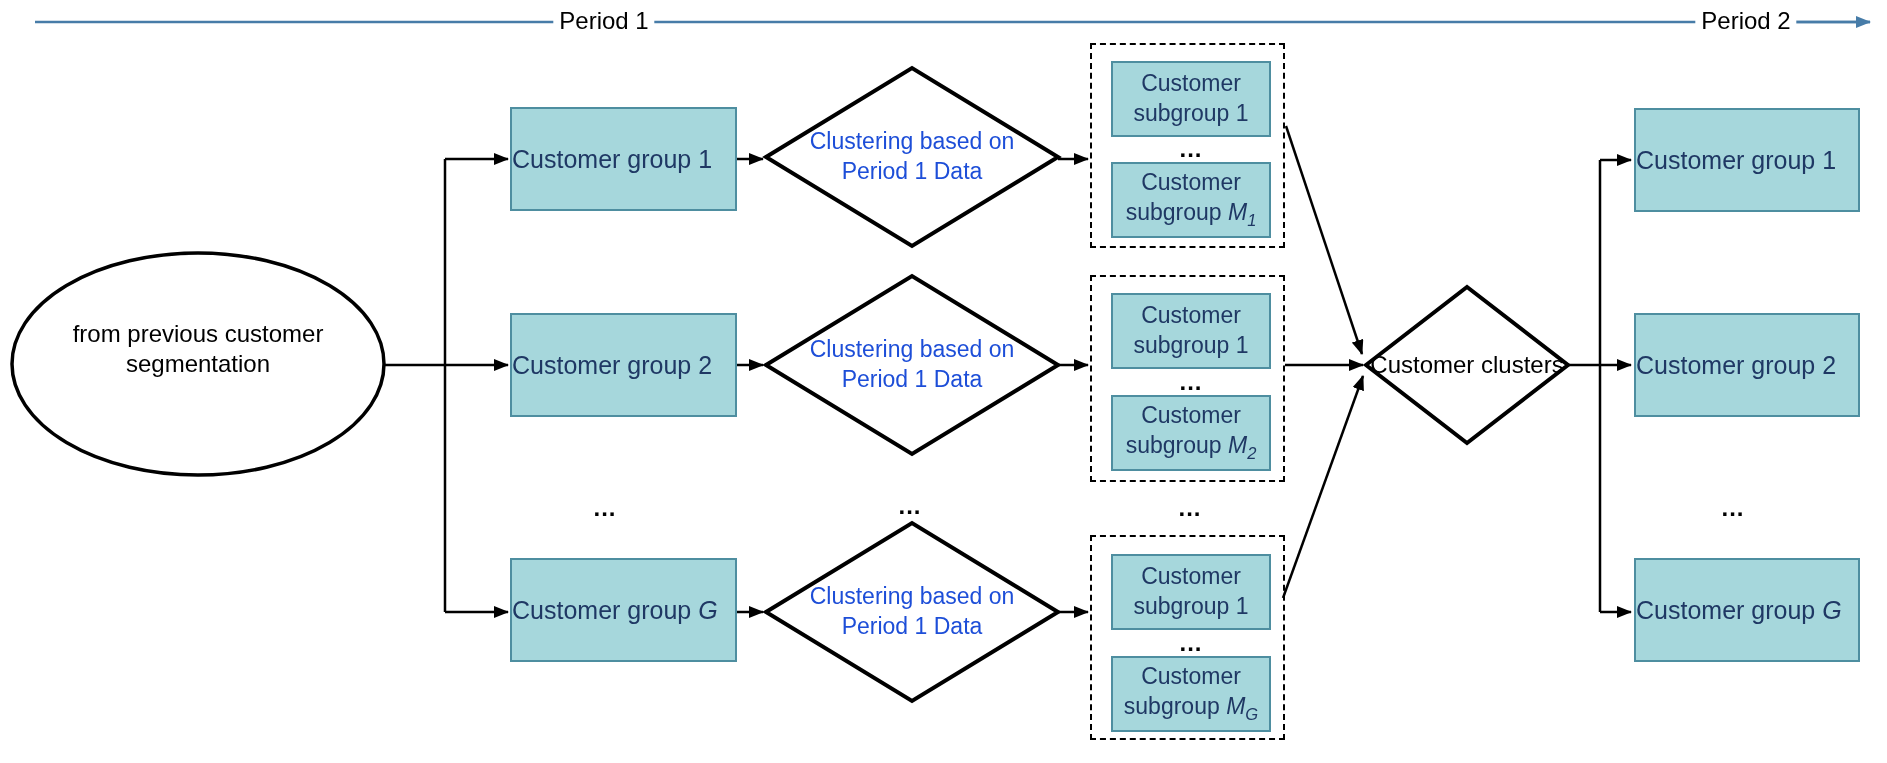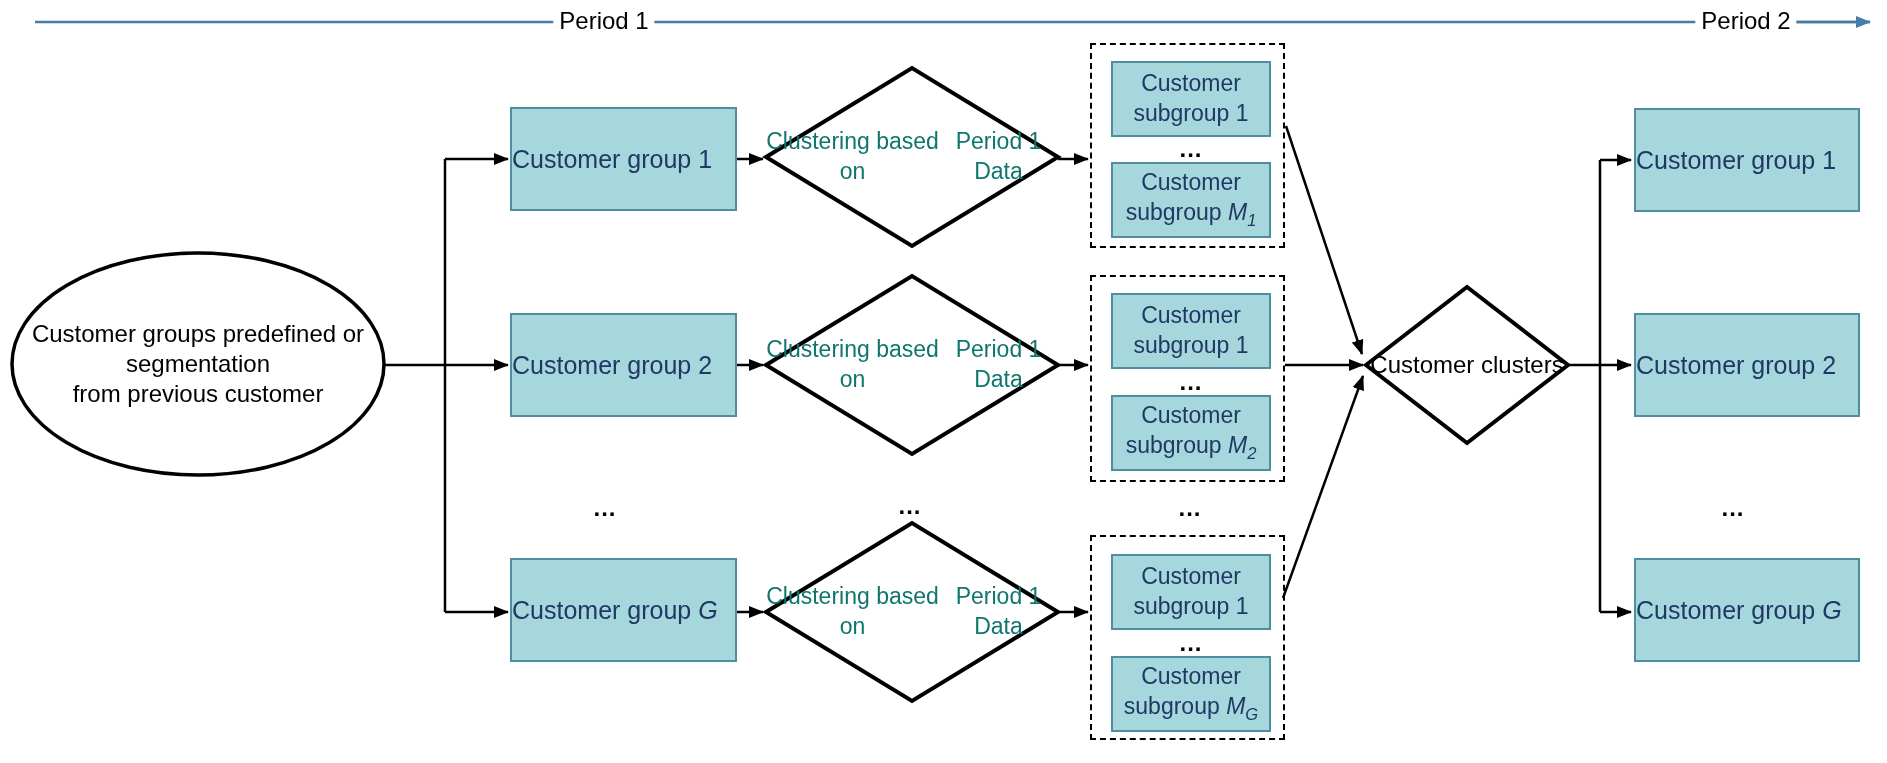--- a/index.html
+++ b/index.html
@@ -14,22 +14,22 @@
   .shape{fill:#ffffff;stroke:var(--line);}
   .diamond{stroke-width:4;}
   .ellipse{stroke-width:3.5;}
   .abs{position:absolute;box-sizing:border-box;}
   .gbox{background:var(--box_fill);border:2px solid var(--box_border);color:var(--box_text);
         display:flex;align-items:center;justify-content:flex-start;font-size:25px;}
   .sbox{background:var(--box_fill);border:2px solid var(--box_border);color:var(--box_text);
         display:flex;flex-direction:column;align-items:center;justify-content:center;
         font-size:23px;line-height:1.3;text-align:right;}
   .dpanel{border:2.5px dashed var(--line);}
-  .dlabel{display:flex;flex-direction:row;align-items:center;justify-content:center;
-          font-size:23px;line-height:1.3;color:#0f766e;text-align:center;}
+  .dlabel{display:flex;flex-direction:column;align-items:center;justify-content:center;
+          font-size:23px;line-height:1.3;color:#1d4ed8;text-align:center;}
   .mlabel{display:flex;align-items:center;justify-content:center;font-size:24px;color:#000;white-space:nowrap;}
   .elabel{font-size:24px;line-height:30px;color:#000;text-align:center;}
   .dots{font-size:24px;font-weight:bold;color:#000;text-align:center;letter-spacing:1px;line-height:24px;}
   .period{position:absolute;top:7px;transform:translateX(-50%);background:#fff;padding:0 6px;
           font-size:24px;color:#000;line-height:28px;}
   .iv{font-style:italic;}
   sub{font-size:0.72em;}
 </style>
 </head>
 <body>
@@ -76,23 +76,22 @@
     <polygon class="shape diamond" points="766,157 912,68 1058,157 912,246"></polygon>
     <polygon class="shape diamond" points="766,365 912,276 1058,365 912,454"></polygon>
     <polygon class="shape diamond" points="766,612 912,523 1058,612 912,701"></polygon>
     <polygon class="shape diamond" points="1366,365 1467,287 1568,365 1467,443"></polygon>
   </svg>
 
   <span class="period" style="left:604px">Period 1</span>
   <span class="period" style="left:1746px">Period 2</span>
 
   <div class="abs elabel" style="left:20px;top:319px;width:356px;">
-    <div>Customer groups predefined or</div>
+    <div>from previous customer</div>
     <div>segmentation</div>
-    <div>from previous customer</div>
   </div>
 
   <div class="abs gbox" style="left:510px;top:107px;width:227px;height:104px;">
     <span><span>Customer group </span><span>1</span></span>
   </div>
   <div class="abs gbox" style="left:510px;top:313px;width:227px;height:104px;">
     <span><span>Customer group </span><span>2</span></span>
   </div>
   <div class="abs gbox" style="left:510px;top:558px;width:227px;height:104px;">
     <span><span>Customer group </span><span class="iv">G</span></span>

